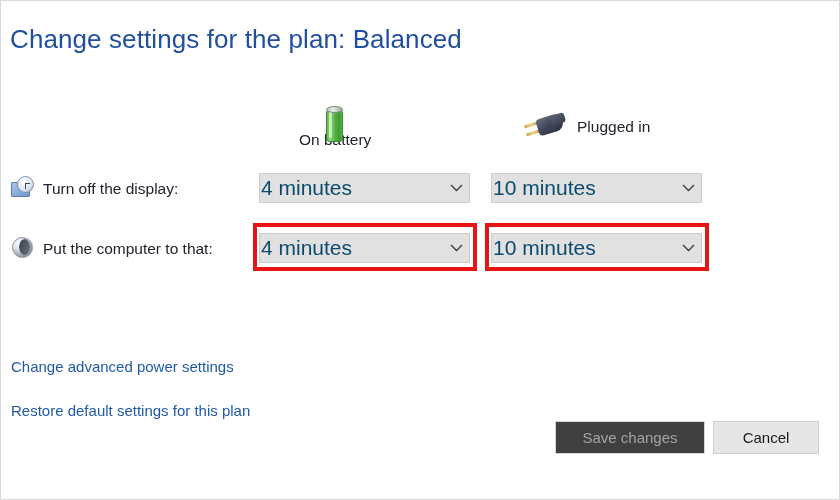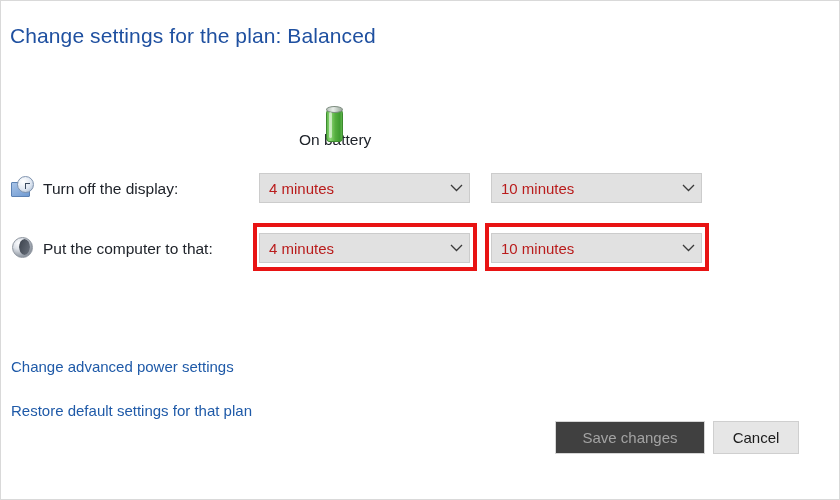--- a/index.html
+++ b/index.html
@@ -18,21 +18,21 @@
     border: 1px solid #d9d9d9;
     box-sizing: border-box;
     overflow: hidden;
   }
 
   
   #page-title {
     position: absolute;
     left: 9px;
     top: 23px;
-    font-size: 21px;
+    font-size: 26px;
     color: #1f50a0;
     letter-spacing: .1px;
     white-space: nowrap;
   }
   #page-subtitle {
     position: absolute;
     left: 10px;
     top: 63px;
     font-size: 15px;
     color: #20242b;
@@ -210,23 +210,23 @@
     position: absolute;
     height: 30px;
     background: #e1e1e1;
     border: 1px solid #cccccc;
     box-sizing: border-box;
     display: flex;
     align-items: center;
     cursor: default;
   }
   .dropdown .value {
-    font-size: 15px;
-    color: #b91c1c;
-    padding-left: 9px;
+    font-size: 21px;
+    color: #0c4a6e;
+    padding-left: 1px;
     white-space: nowrap;
     flex: 1;
   }
   .dropdown .chev {
     width: 26px;
     display: flex;
     align-items: center;
     justify-content: center;
     color: #3a3a3a;
   }
@@ -276,21 +276,21 @@
   }
   #btn-save {
     left: 554px;
     width: 150px;
     color: #a3a3a3;
     background: #404040;
     border-color: #d6d6d6;
   }
   #btn-cancel {
     left: 712px;
-    width: 86px;
+    width: 106px;
     color: #1b1b1b;
     background: #e6e6e6;
     border-color: #cfcfcf;
   }
 </style>
 </head>
 <body>
 
 <div id="screen">
 
@@ -298,20 +298,29 @@
 
   <div class="col-head" id="col-head-battery">
     <span class="battery-icon">
       <span class="body"></span>
         <span class="cap"></span>
         <span class="shine"></span>
     </span>
     <span class="col-head-label">On battery</span>
   </div>
 
+  <div class="col-head" id="col-head-plugged">
+    <span class="plug-icon">
+      <span class="pin pin1"></span>
+        <span class="pin pin2"></span>
+      <span class="head"></span>
+        <span class="tail"></span>
+    </span>
+    <span class="col-head-label">Plugged in</span>
+  </div>
 
   <span class="row-icon display-icon" id="icon-display">
     <span class="screen"></span>
       <span class="clock"></span>
     <span class="hand-h"></span>
       <span class="hand-m"></span>
   </span>
   <div class="row-label" id="row-label-display">Turn off the display:</div>
 
   <div class="dropdown" id="dd-display-battery">
@@ -353,18 +362,18 @@
       <svg width="13" height="8" viewBox="0 0 13 8">
           <polyline points="1,1 6.5,6.5 12,1" fill="none" stroke="#3a3a3a" stroke-width="1.3"></polyline>
         </svg>
     </span>
   </div>
 
   <div class="highlight" id="highlight-sleep-battery"></div>
   <div class="highlight" id="highlight-sleep-plugged"></div>
 
   <a class="link" id="link-advanced">Change advanced power settings</a>
-  <a class="link" id="link-restore">Restore default settings for that plan</a>
+  <a class="link" id="link-restore">Restore default settings for this plan</a>
 
   <div class="button" id="btn-save">Save changes</div>
   <div class="button" id="btn-cancel">Cancel</div>
 
 </div>
 
 </body></html>

